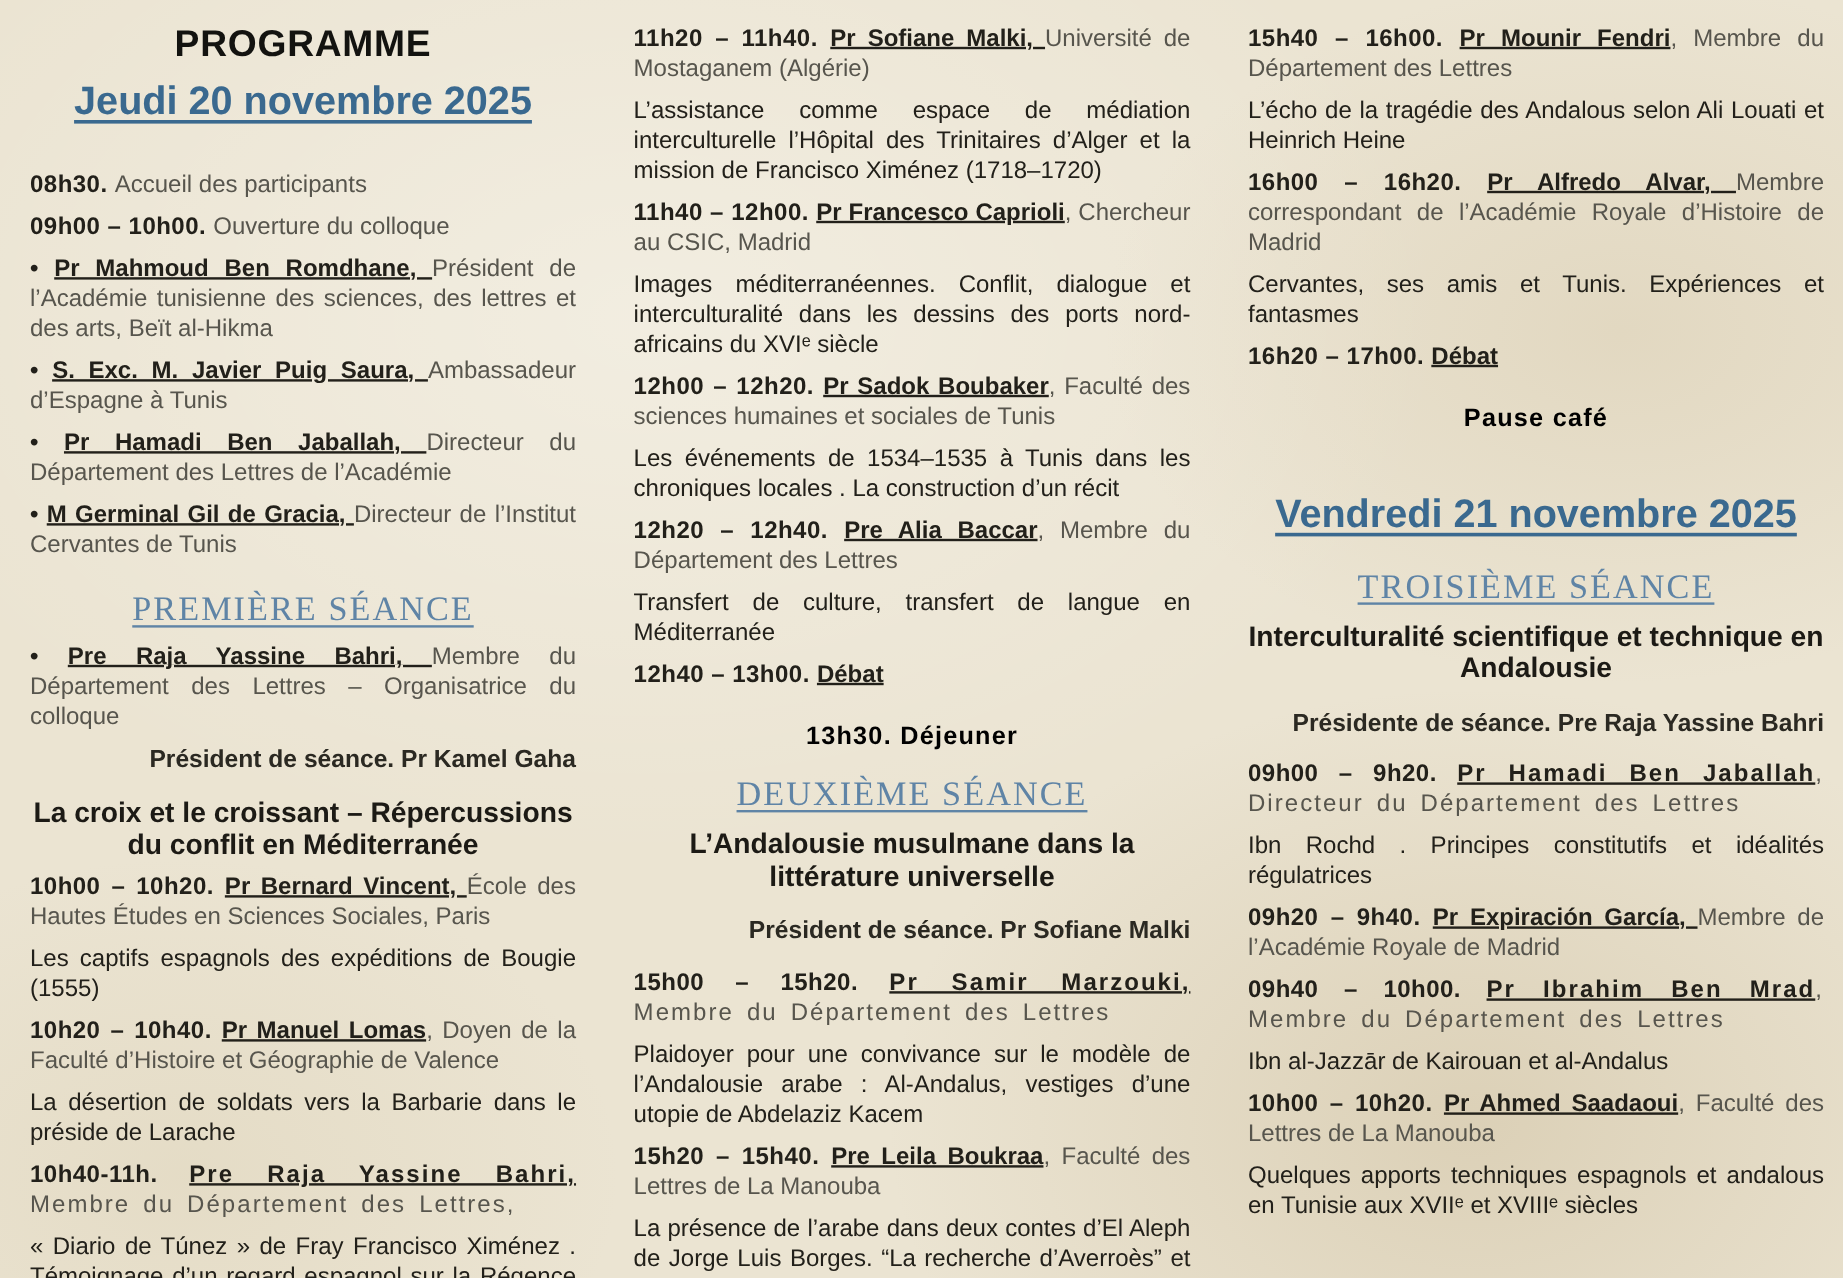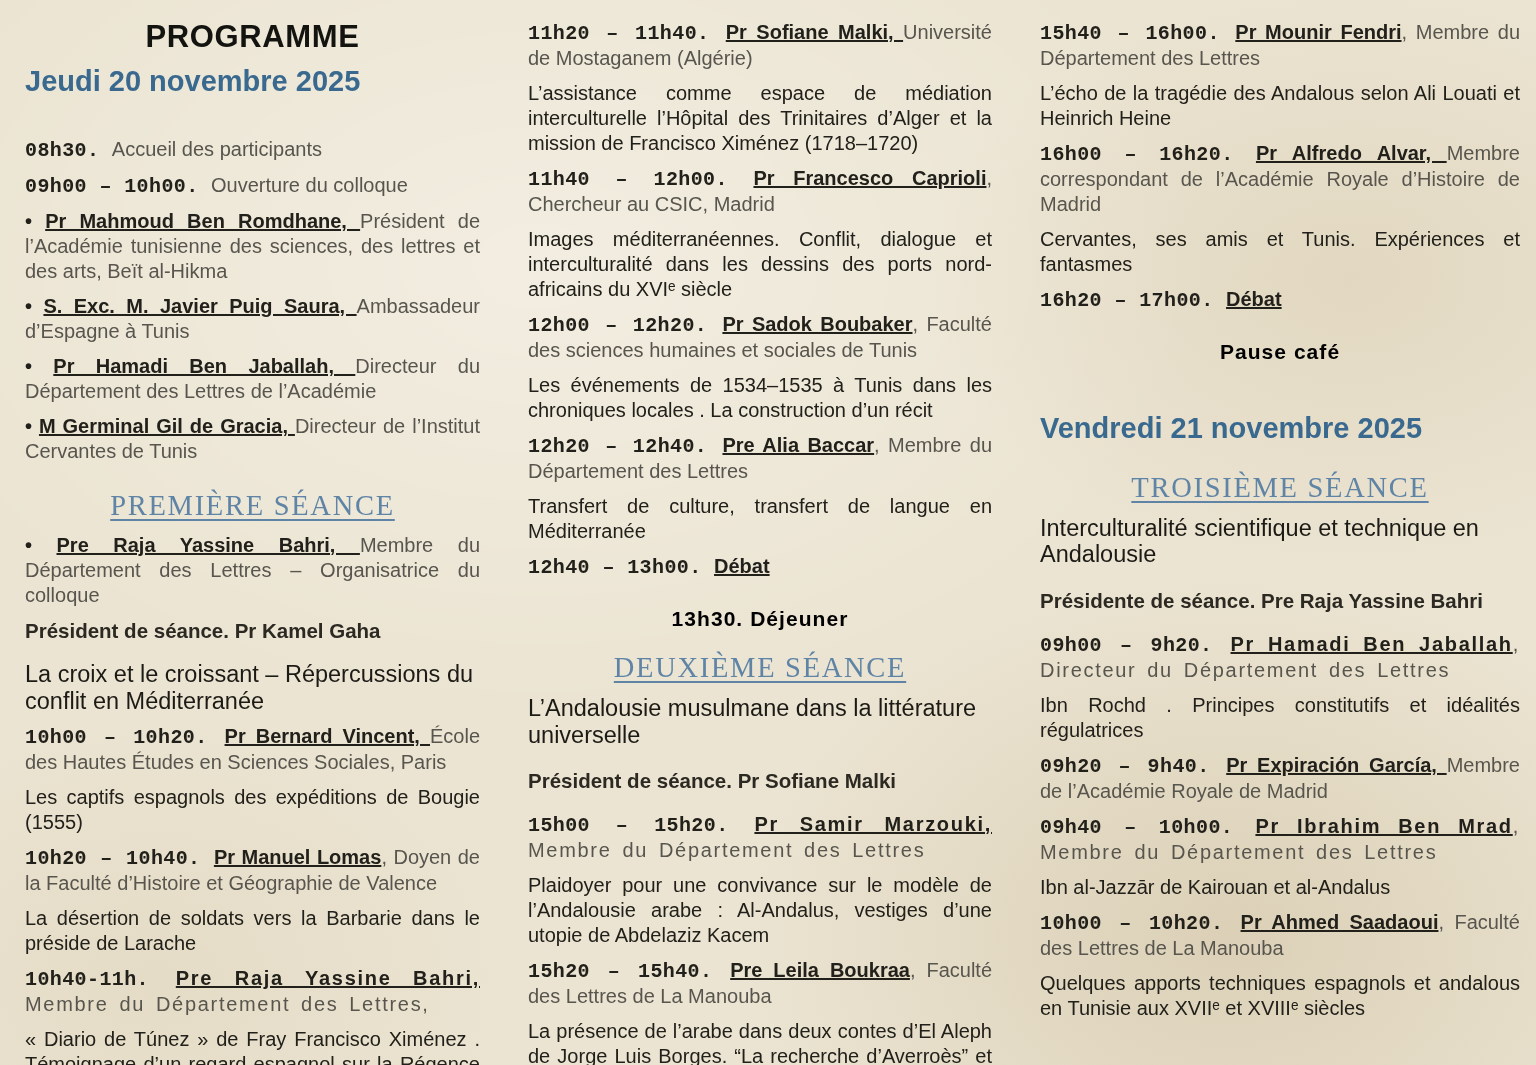--- a/index.html
+++ b/index.html
@@ -30,54 +30,54 @@
     column-gap:48px;
   }
   .col{min-width:0;}
   .block{margin:0;font-size:20px;line-height:1.25;}
   .block + .block{margin-top:10px;}
 
   .para,.talk{text-align:justify;text-justify:inter-word;}
   .talk{color:var(--dark);}
   .spread{letter-spacing:0.085em;word-spacing:0.18em;}
 
-  .seg-time{font-weight:700;color:var(--dark);letter-spacing:0.02em;font-family:Liberation Mono, monospace;}
+  .seg-time{font-weight:700;color:var(--dark);letter-spacing:0.02em;}
   .seg-name{font-weight:700;color:var(--dark);text-decoration:underline;}
   .seg-gray{font-weight:400;color:var(--gray);}
   .seg-dark{font-weight:400;color:var(--dark);}
   .seg-bullet{font-weight:700;color:var(--dark);}
 
   .main-title{
     text-align:center;font-weight:700;font-size:31px;line-height:1.1;
     letter-spacing:0.02em;color:#131310;
   }
   .date{
-    text-align:left;font-weight:700;font-size:29px;line-height:1.2;
+    text-align:center;font-weight:700;font-size:33px;line-height:1.2;
     color:var(--blue-date);
-    text-decoration-thickness:2.5px;text-underline-offset:5px;
+    text-decoration:underline;text-decoration-thickness:2.5px;text-underline-offset:5px;
   }
   .main-title + .date{margin-top:10px;}
   .date + .para{margin-top:38px;}
   .date + .session{margin-top:14px;}
   .session{
     text-align:center;
     font-family:"Liberation Serif",serif;
     font-size:28.5px;line-height:1.15;font-weight:400;
     letter-spacing:0.06em;
     color:var(--blue-session);
     text-decoration:underline;text-decoration-thickness:1.5px;text-underline-offset:4px;
   }
   .block + .session{margin-top:26px;}
   .session-title{
-    font-weight:400;font-size:23.5px;line-height:1.13;
+    text-align:center;font-weight:700;font-size:23.5px;line-height:1.13;
     color:#1c1a15;
   }
   .session + .session-title{margin-top:10px;}
   .chair{
-    text-align:left;font-weight:700;font-size:20.5px;color:#2b2922;
+    text-align:right;font-weight:700;font-size:20.5px;color:#2b2922;
   }
   .session-title + .chair{margin-top:20px;}
   .chair + .block{margin-top:18px;}
   .center{
     text-align:center;font-weight:700;font-size:21px;color:#000000;
     letter-spacing:0.05em;
   }
   .block + .center{margin-top:26px;}
   .center + .session{margin-top:20px;}
   .center + .date{margin-top:46px;}

